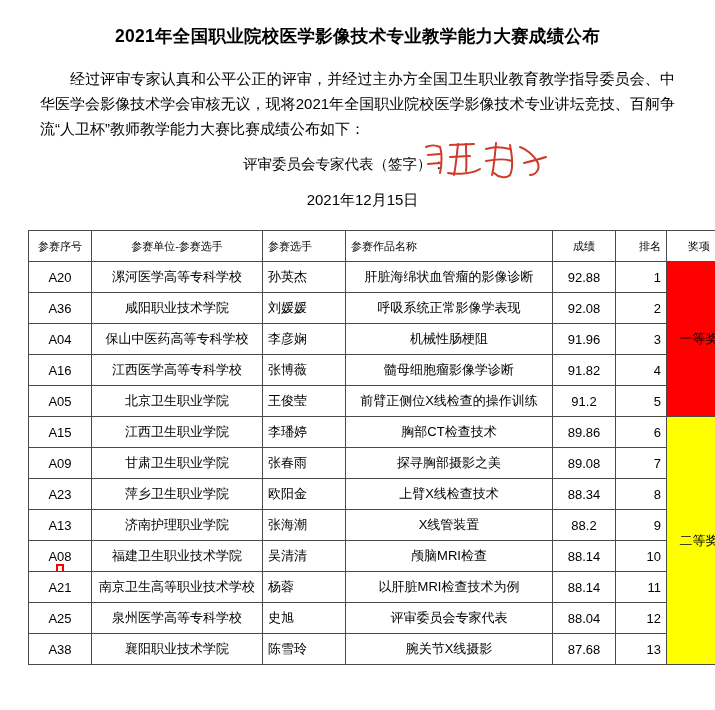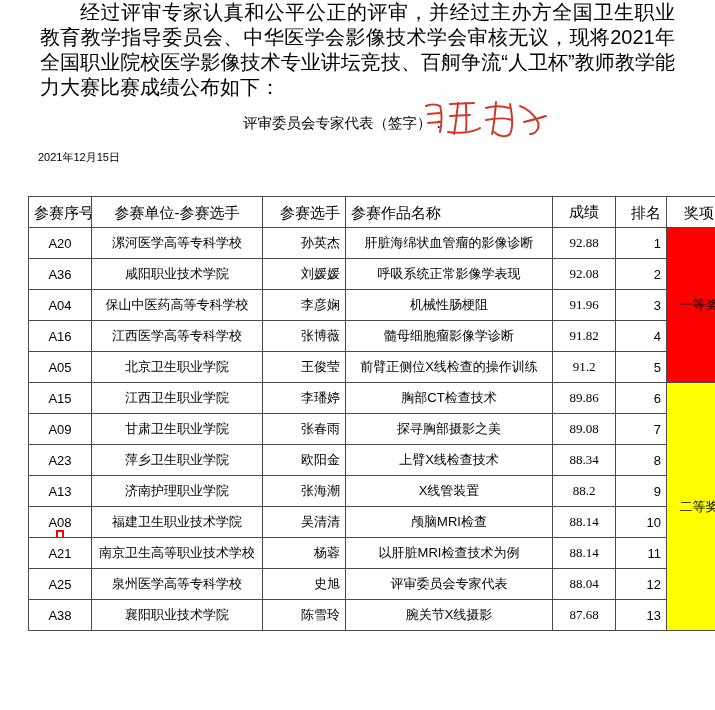--- a/index.html
+++ b/index.html
@@ -24,21 +24,21 @@
   }
   .doc-title {
     text-align: center;
     font-size: 17.5px;
     font-weight: bold;
     letter-spacing: 0.3px;
     margin-top: 24px;
     margin-bottom: 18px;
   }
   .para {
-    font-size: 20px;
+    font-size: 15px;
     line-height: 25px;
     text-align: justify;
     text-justify: inter-ideograph;
     margin: 0 12px 6px 12px;
     text-indent: 2em;
   }
   .sign-line {
     font-size: 14.5px;
     margin-top: 14px;
     padding-left: 215px;
@@ -50,54 +50,54 @@
   }
   .signature {
     position: absolute;
     left: 392px;
     top: -16px;
     width: 130px;
     height: 44px;
     pointer-events: none;
   }
   .date-line {
-    font-size: 11px;
-    text-align: left;
+    font-size: 15px;
+    text-align: center;
     margin-top: 6px;
-    margin-bottom: 31px;
+    margin-bottom: 20px;
     padding-left: 10px;
   }
   table.grades {
     border-collapse: collapse;
     width: 100%;
     table-layout: fixed;
     font-size: 13px;
   }
   table.grades td, table.grades th {
     border: 1px solid #4a4a4a;
     padding: 0 5px;
     height: 30px;
     vertical-align: middle;
     font-weight: normal;
     overflow: hidden;
     white-space: nowrap;
   }
   thead td {
     text-align: center;
     font-weight: bold;
-    font-size: 15px;
+    font-size: 11px;
     height: 46px;
     line-height: 17px;
     white-space: normal;
   }
   .c-no      { width: 52px;  text-align: center; }
   .c-unit    { width: 160px; text-align: center; padding-left: 7px; }
-  .c-player  { width: 72px;  text-align: right; }
+  .c-player  { width: 72px;  text-align: left; }
   .c-work    { width: 196px; text-align: center; padding-left: 7px; }
-  .c-score   { width: 52px;  text-align: center; font-family: Liberation Serif, serif; }
+  .c-score   { width: 52px;  text-align: center; }
   .c-rank    { width: 40px;  text-align: right; }
   .c-award   { width: 54px;  text-align: center; }
   td.work-wrap { white-space: normal; line-height: 16px; margin-left: 43px; }
   .award-cell {
     text-align: center;
     font-size: 13px;
     padding: 0;
   }
   .award-first {
     background: #ff0000;
@@ -117,20 +117,21 @@
     height: 31px;
     box-sizing: border-box;
     z-index: 5;
   }
 </style>
 </head>
 <body>
 
 <div class="page">
 
+  <div class="doc-title">2021年全国职业院校医学影像技术专业教学能力大赛成绩公布</div>
 
   <div class="para">经过评审专家认真和公平公正的评审，并经过主办方全国卫生职业教育教学指导委员会、中华医学会影像技术学会审核无议，现将2021年全国职业院校医学影像技术专业讲坛竞技、百舸争流“人卫杯”教师教学能力大赛比赛成绩公布如下：</div>
 
   <div class="sign-line">
     <span class="sign-label">评审委员会专家代表（签字）：</span>
     <svg class="signature" viewBox="0 0 130 44">
       <g fill="none" stroke="#d03a2a" stroke-width="2" stroke-linecap="round">
         <path d="M6 8 C10 6 16 6 20 8 C22 14 22 26 20 34"></path>
         <path d="M8 16 L20 15"></path>
         <path d="M8 25 L20 24"></path>

